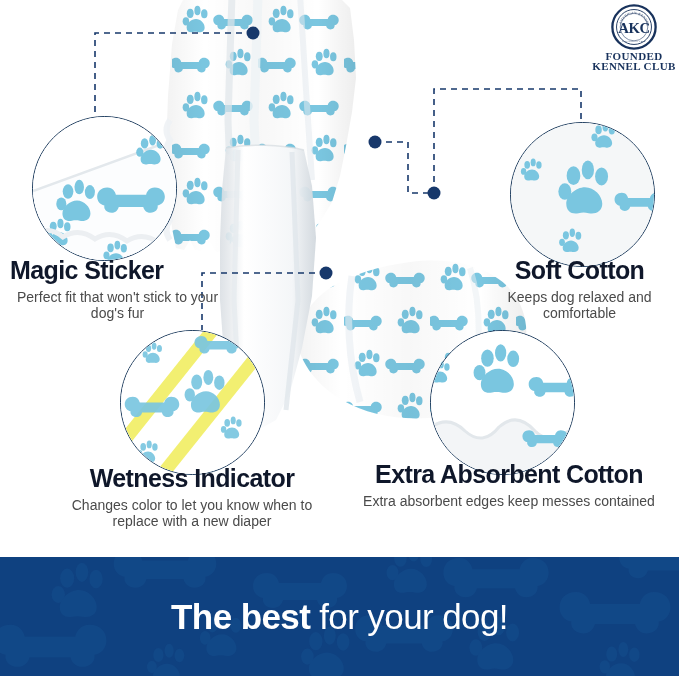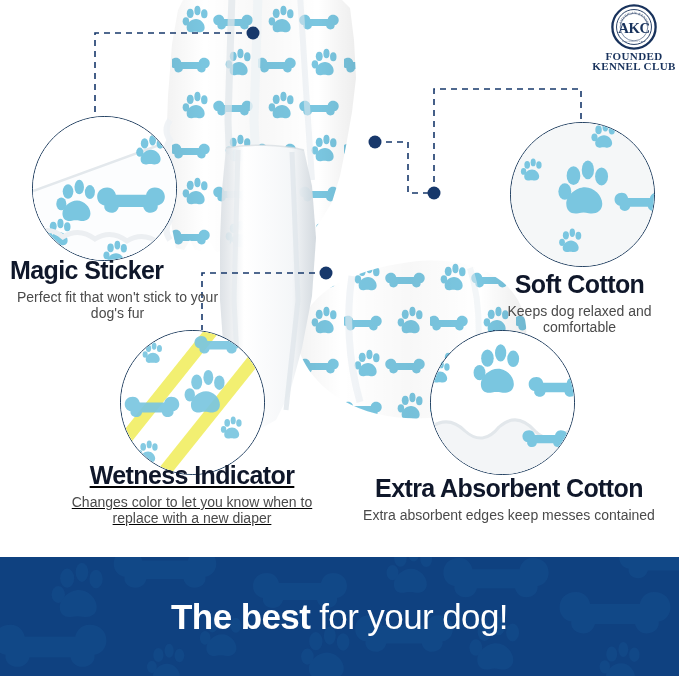--- a/index.html
+++ b/index.html
@@ -70,21 +70,21 @@
   }
   .feature .f-desc {
     margin: 5px 0 0 0;
     color: #4a4a4a;
     font-size: 14px;
     line-height: 16px;
     font-weight: normal;
     text-align: center;
   }
   .feature.left  { text-align: left; }
-  .feature.center{ text-align: center; margin-top: 14px; }
+  .feature.center{ text-align: center; }
 
   
   #banner {
     position: absolute;
     left: 0;
     top: 557px;
     width: 679px;
     height: 119px;
     background: #0f4180;
     overflow: hidden;
@@ -329,21 +329,21 @@
   <div class="feature left" style="left:10px; top:256px; width:215px;">
     <p class="f-title">Magic Sticker</p>
     <p class="f-desc">Perfect fit that won't stick to your dog's fur</p>
   </div>
 
   <div class="feature center" style="left:483px; top:256px; width:193px;">
     <p class="f-title">Soft Cotton</p>
     <p class="f-desc">Keeps dog relaxed and comfortable</p>
   </div>
 
-  <div class="feature center" style="left:62px; top:447px; width:260px;text-decoration:underline;">
+  <div class="feature center" style="left:62px; top:464px; width:260px;">
     <p class="f-title">Wetness Indicator</p>
     <p class="f-desc">Changes color to let you know when to replace with a new diaper</p>
   </div>
 
   <div class="feature center" style="left:344px; top:460px; width:330px;">
     <p class="f-title">Extra Absorbent Cotton</p>
     <p class="f-desc">Extra absorbent edges keep messes contained</p>
   </div>
 
   <div id="banner">

